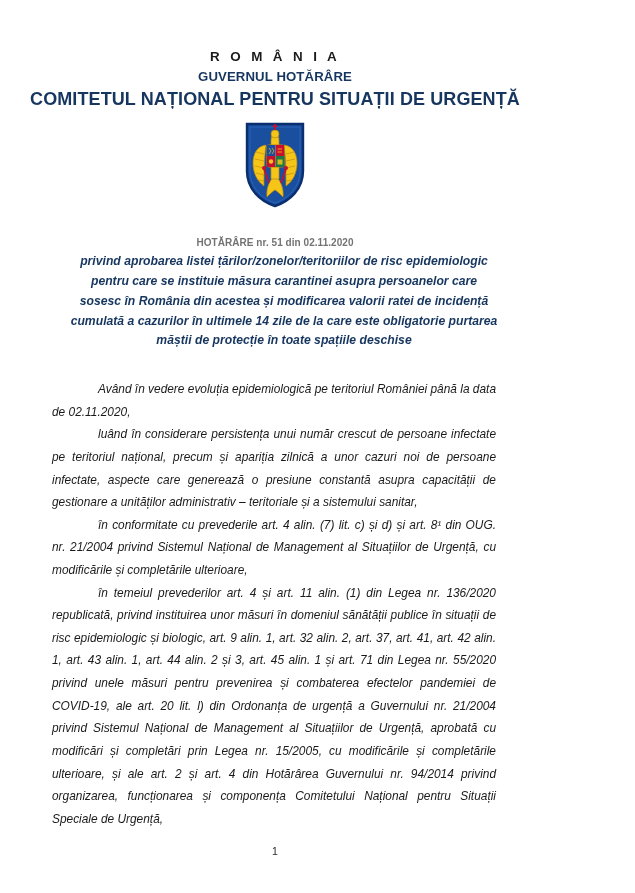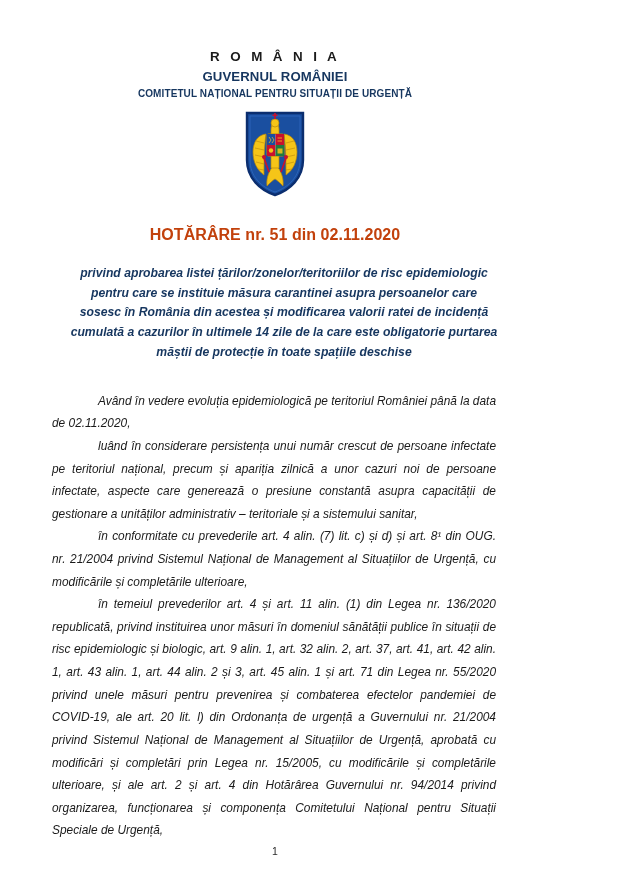--- a/index.html
+++ b/index.html
@@ -38,21 +38,21 @@
     font-size: 13.4px;
     letter-spacing: 3.4px;
     color: #1b1b1b;
     margin-bottom: 2px;
   }
   .header-gov {
     font-size: 13.2px;
     letter-spacing: 0.1px;
   }
   .header-committee {
-    font-size: 10px;
+    font-size: 18px;
     letter-spacing: 0.1px;
   }
 
   
   .coat-wrap {
     display: flex;
     justify-content: center;
     margin-top: 9px;
     margin-bottom: 4px;
   }
@@ -63,24 +63,24 @@
   
   .title-block {
     margin-top: 28px;
     text-align: center;
     padding-left: 52px;
     padding-right: 52px;
   }
   .title-main {
     font-family: "Liberation Sans", "DejaVu Sans", sans-serif;
     font-weight: bold;
-    font-size: 16px;
-    color: #c2410c;
+    font-size: 10px;
+    color: #737373;
     letter-spacing: 0.05px;
-    margin-bottom: 20px;
+    margin-bottom: 4px;
   }
   .title-sub {
     font-family: "Liberation Sans", "DejaVu Sans", sans-serif;
     font-weight: bold;
     font-style: italic;
     font-size: 12.2px;
     color: #16365f;
     line-height: 1.62;
     text-align: center;
     margin-left: 18px;
@@ -116,21 +116,21 @@
     color: #2a2a2a;
   }
 </style>
 </head>
 <body>
 
 <div class="page">
 
   <div class="doc-header">
     <div class="header-line header-country">R O M Â N I A</div>
-    <div class="header-line header-gov">GUVERNUL ROMÂNIEI</div>
+    <div class="header-line header-gov">GUVERNUL HOTĂRÂRE</div>
     <div class="header-line header-committee">COMITETUL NAȚIONAL PENTRU SITUAȚII DE URGENȚĂ</div>
   </div>
 
   <div class="coat-wrap">
     <svg class="coat-svg" width="62" height="88" viewBox="0 0 62 88">
 
       <path d="M3 3 H59 V50 C59 68 46 80 31 85 C16 80 3 68 3 50 Z" fill="#1a4fa0" stroke="#0b2e6f" stroke-width="2.4"></path>
 
       <path d="M6 6 H56 V50 C56 66 45 77 31 82 C17 77 6 66 6 50 Z" fill="none" stroke="#2a63b8" stroke-width="1"></path>
 

